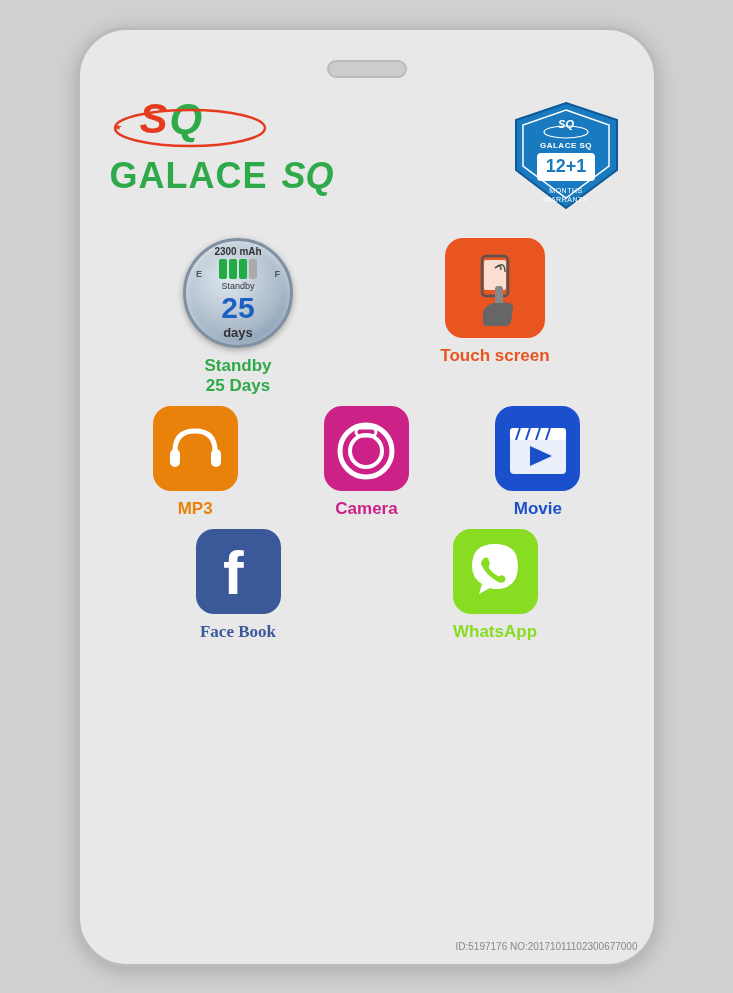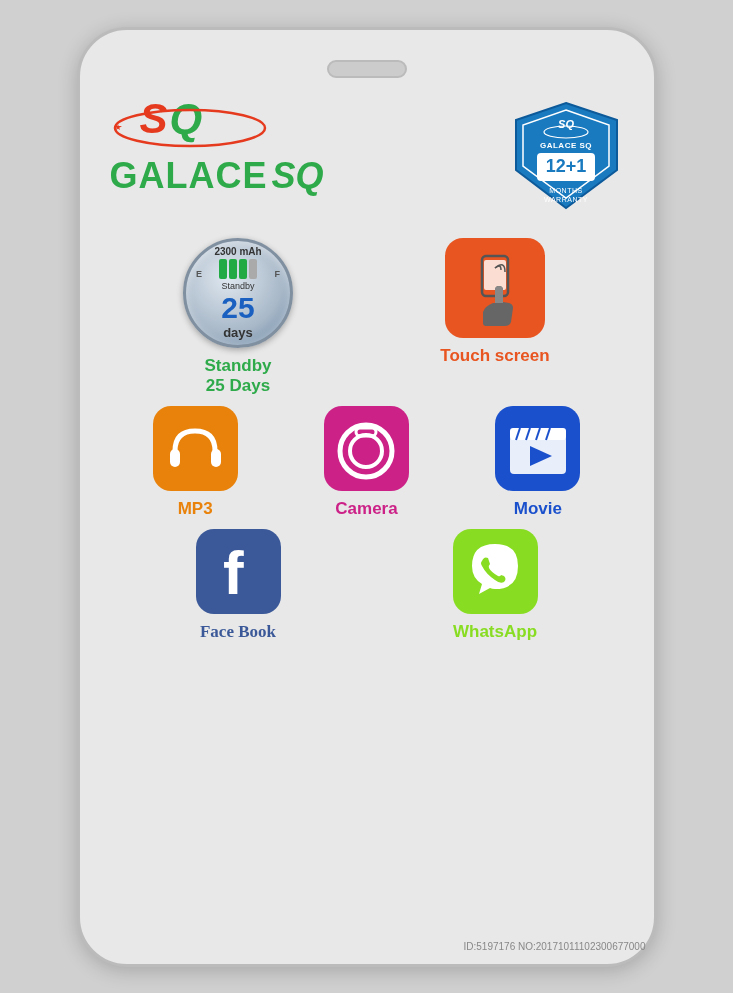--- a/index.html
+++ b/index.html
@@ -132,21 +132,21 @@
     .game-color { color: #88cc22; }
     .facebook-color { color: #3b5998; font-family: Liberation Serif, serif; }
     .whatsapp-color { color: #88dd22; }
     .standby-label { color: #2eaa4a; }
     .touchscreen-label { color: #e85520; }
 
     
     .watermark {
       position: absolute;
       bottom: 12px;
-      right: 8px;
+      right: 16px;
       font-size: 10px;
       color: #888;
     }
 
     
     svg { display: block; }
   </style>
 </head>
 <body>
 
@@ -160,21 +160,21 @@
         <span style="position:absolute; left:30px; top:0; font-size:42px; font-weight:900; font-style:italic; color:#e63a1e; line-height:1;">S</span>
         <span style="position:absolute; left:60px; top:0; font-size:42px; font-weight:900; font-style:italic; color:#2eaa4a; line-height:1;">Q</span>
 
         <svg style="position:absolute; top:8px; left:0;" width="160" height="45" viewBox="0 0 160 45">
           <ellipse cx="80" cy="22" rx="75" ry="18" fill="none" stroke="#e63a1e" stroke-width="2.5"></ellipse>
 
           <polygon points="8,18 10,24 4,20 12,20 6,24" fill="#e63a1e"></polygon>
         </svg>
       </div>
 
-      <div style="display:flex; align-items:flex-end; gap:4px; margin-top:2px;">
+      <div style="display:flex; align-items:flex-end; gap:14px; margin-top:2px;">
         <span style="font-size:36px; font-weight:900; color:#2eaa4a; letter-spacing:1px;">GALACE</span>
         <span style="font-size:36px; font-weight:900; color:#2eaa4a; font-style:italic;">SQ</span>
       </div>
     </div>
 
     <div style="width:115px; height:120px; position:relative;">
       <svg width="115" height="120" viewBox="0 0 115 120">
 
         <path d="M57,5 L108,22 L108,72 L57,110 L7,72 L7,22 Z" fill="#1a7abf" stroke="#0d5a9a" stroke-width="2"></path>
 

